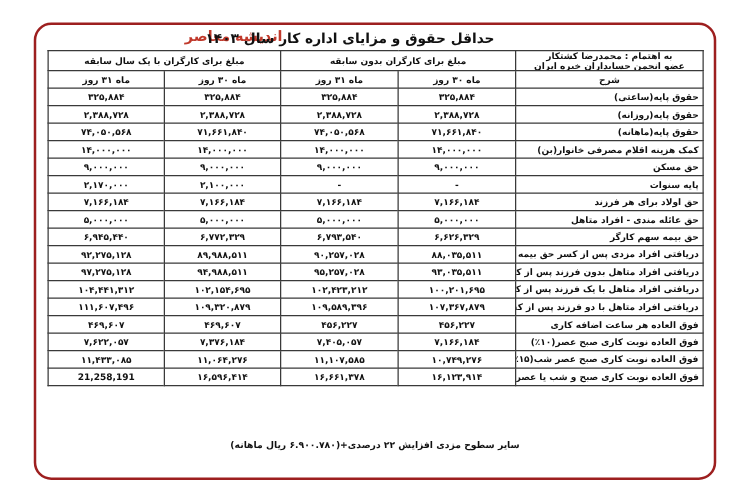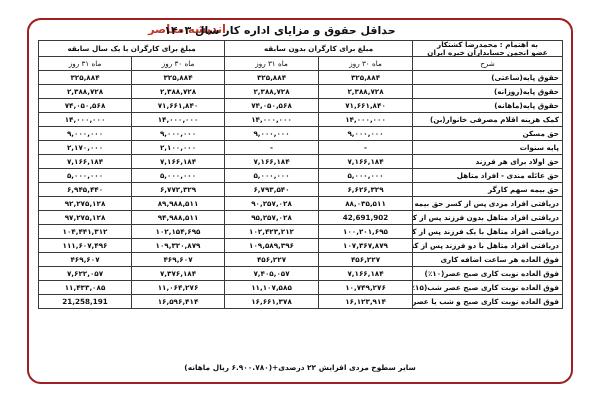--- a/index.html
+++ b/index.html
@@ -47,30 +47,30 @@
   }
   .desc{
     text-align:right;width:150px;font-weight:bold;
   }
   .num{
     text-align:center;width:93px;font-weight:bold;font-size:7.6px;
   }
   
   .hdr-green{background:#d9e8c8;font-weight:bold;text-align:center;}
   .hdr-blue{background:#ccd4ea;text-align:center;font-size:6.6px;font-weight:bold;line-height:1.35;margin-left:15px;}
-  .hdr-sub{background:#dbe9cb;text-align:center;font-weight:normal;font-size:7.4px;}
+  .hdr-sub{background:#dbe9cb;text-align:center;font-weight:bold;font-size:7.4px;}
   .grp-head{height:24px;font-size:8px;}
   .sub-head{height:14px;}
   
   .hl1 td{background:#cfe0f2;}
   .hl2 td{background:#bcd3ec;}
   .hl3 td{background:#a9c6e6;margin-left:22px;}
   .hl4 td{background:#93b6df;}
   #footer{
-    position:absolute;left:38px;top:362px;width:524px;
+    position:absolute;left:38px;top:350px;width:524px;
     text-align:center;direction:rtl;
   }
   #footer div{
     font-size:7.2px;line-height:1.55;color:#111;font-weight:bold;
     white-space:nowrap;
   }
   #footer div.f1{font-size:7.4px;}
 </style>
 </head>
 <body>
@@ -174,21 +174,21 @@
         </tr>
         <tr class="hl1">
           <td class="desc">دریافتی افراد مزدی پس از کسر حق بیمه</td>
           <td class="num">۸۸,۰۳۵,۵۱۱</td>
           <td class="num">۹۰,۲۵۷,۰۲۸</td>
           <td class="num">۸۹,۹۸۸,۵۱۱</td>
           <td class="num">۹۲,۲۷۵,۱۲۸</td>
         </tr>
         <tr class="hl2">
           <td class="desc">دریافتی افراد متاهل بدون فرزند پس از کسر حق بیمه</td>
-          <td class="num">42,691,902</td>
+          <td class="num">۹۳,۰۳۵,۵۱۱</td>
           <td class="num">۹۵,۲۵۷,۰۲۸</td>
           <td class="num">۹۴,۹۸۸,۵۱۱</td>
           <td class="num">۹۷,۲۷۵,۱۲۸</td>
         </tr>
         <tr class="hl3">
           <td class="desc">دریافتی افراد متاهل با یک فرزند پس از کسر حق بیمه</td>
           <td class="num">۱۰۰,۲۰۱,۶۹۵</td>
           <td class="num">۱۰۲,۴۲۳,۲۱۲</td>
           <td class="num">۱۰۲,۱۵۴,۶۹۵</td>
           <td class="num">۱۰۴,۴۴۱,۳۱۲</td>

